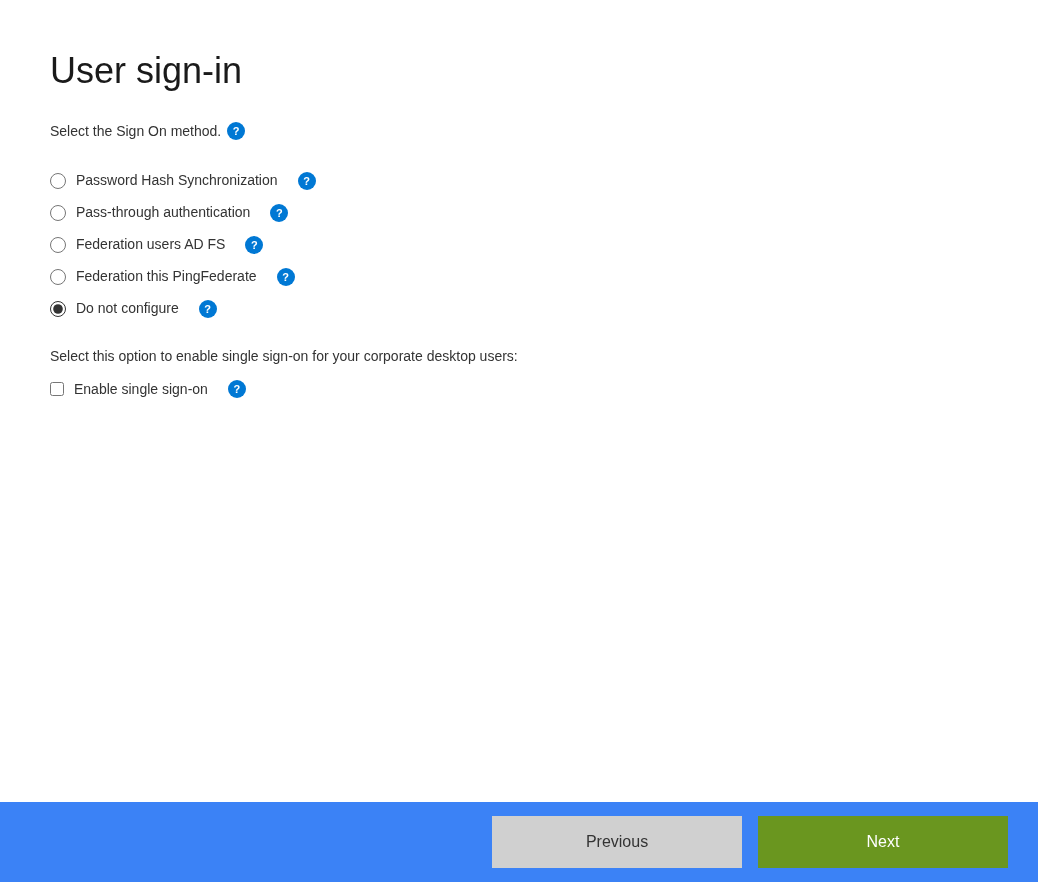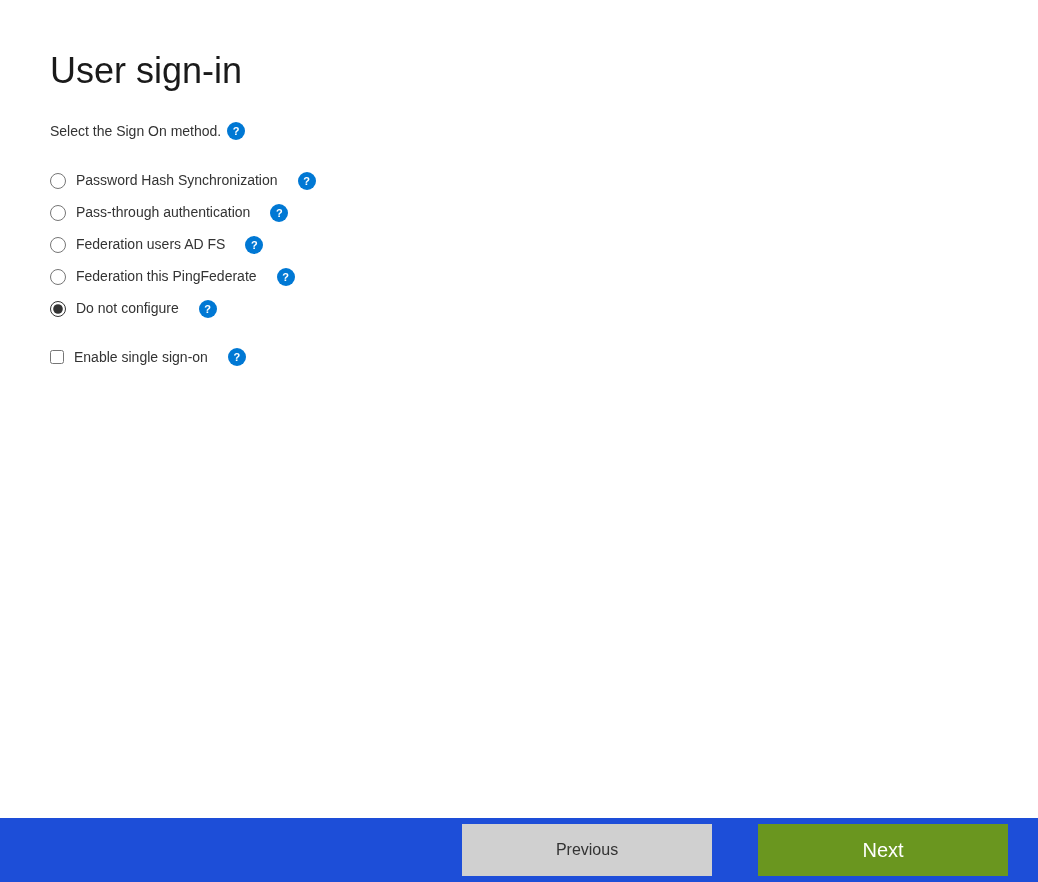--- a/index.html
+++ b/index.html
@@ -107,22 +107,22 @@
       flex-shrink: 0;
     }
 
     .checkbox-label {
       display: flex;
       align-items: center;
       gap: 20px;
     }
 
     .footer {
-      background: #1d4ed8;
-      height: 64px;
+      background: #3b82f6;
+      height: 80px;
       display: flex;
       align-items: center;
       justify-content: flex-end;
       padding: 0 30px;
       gap: 16px;
       flex-shrink: 0;
     }
 
     .btn-previous {
       background: #d0d0d0;
@@ -133,27 +133,26 @@
       padding: 12px 40px;
       cursor: pointer;
       min-width: 250px;
       height: 52px;
     }
 
     .btn-next {
       background: #6a961f;
       border: none;
       color: #fff;
-      font-size: 20px;
+      font-size: 16px;
       font-family: 'Segoe UI', Arial, sans-serif;
       padding: 12px 40px;
       cursor: pointer;
       min-width: 250px;
       height: 52px;
-      margin-left: 30px;
     }
   </style>
 </head>
 <body>
 
 <div class="main-content">
   <h1 class="page-title">User sign-in</h1>
 
   <div class="section-label">
     <span>Select the Sign On method.</span>
@@ -197,20 +196,21 @@
     <label class="radio-item">
       <input type="radio" name="signin-method" checked="" style="">
       <span class="radio-label">
         <span>Do not configure</span>
         <span class="help-icon">?</span>
       </span>
     </label>
 
   </div>
 
+  <div class="sso-section-label">Select this option to enable single sign-on for your corporate desktop users:</div>
 
   <label class="checkbox-item">
     <input type="checkbox" style="">
     <span class="checkbox-label">
       <span>Enable single sign-on</span>
       <span class="help-icon">?</span>
     </span>
   </label>
 
 </div>

